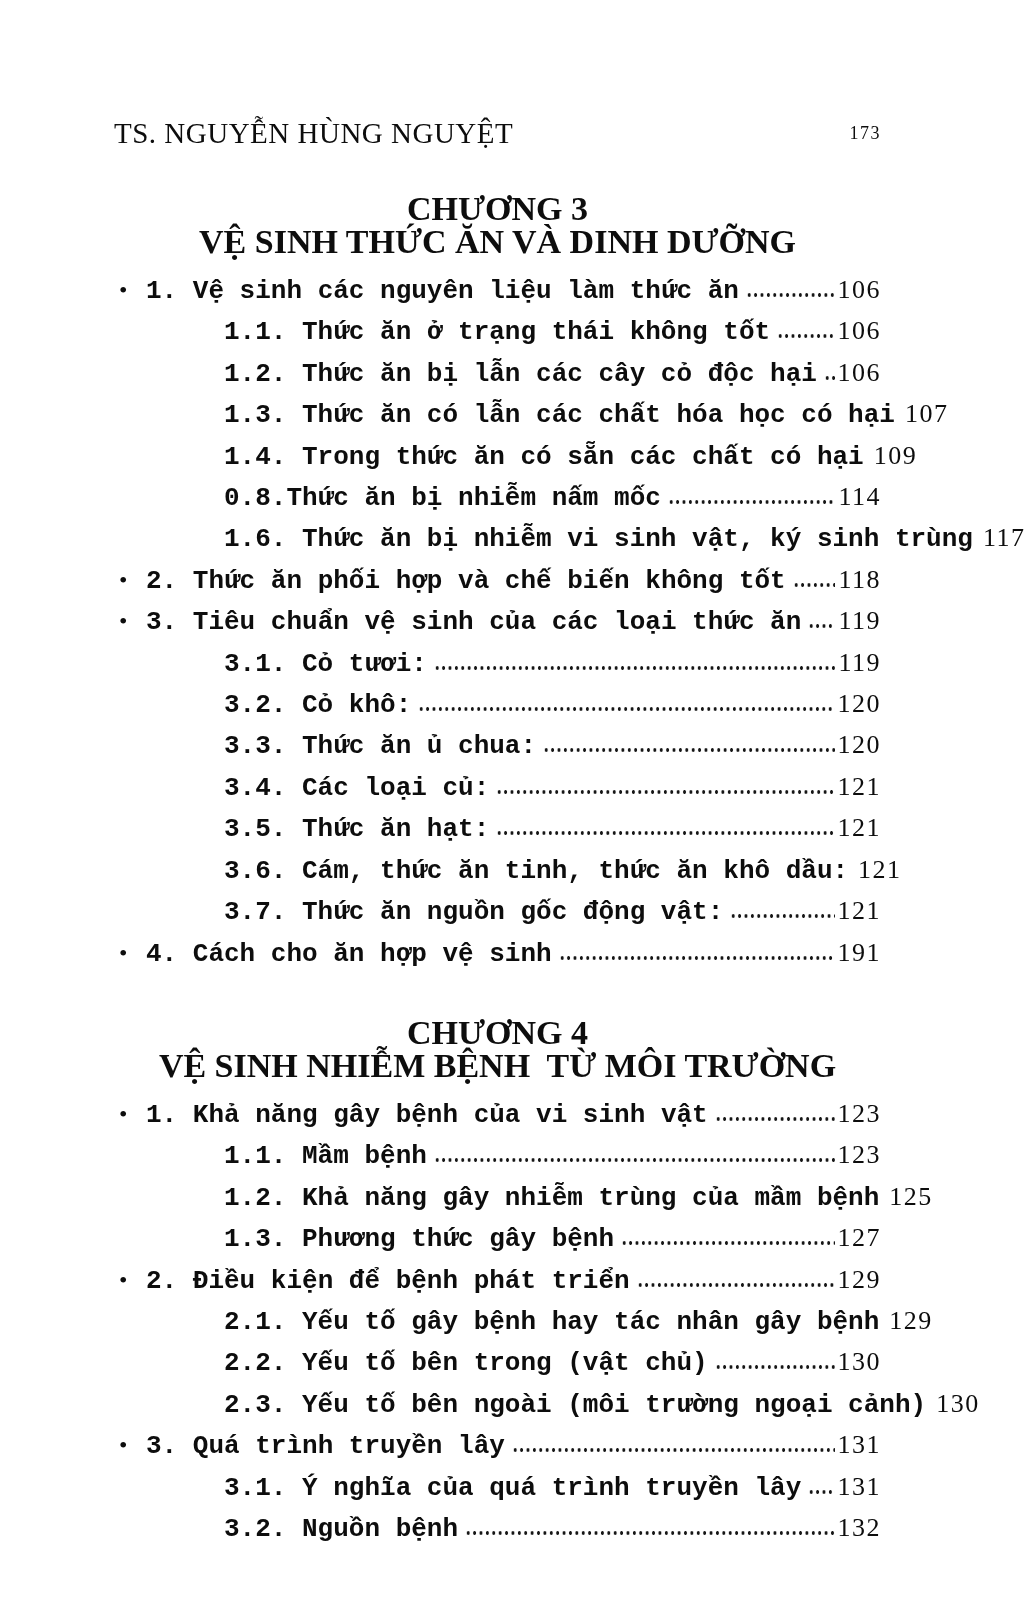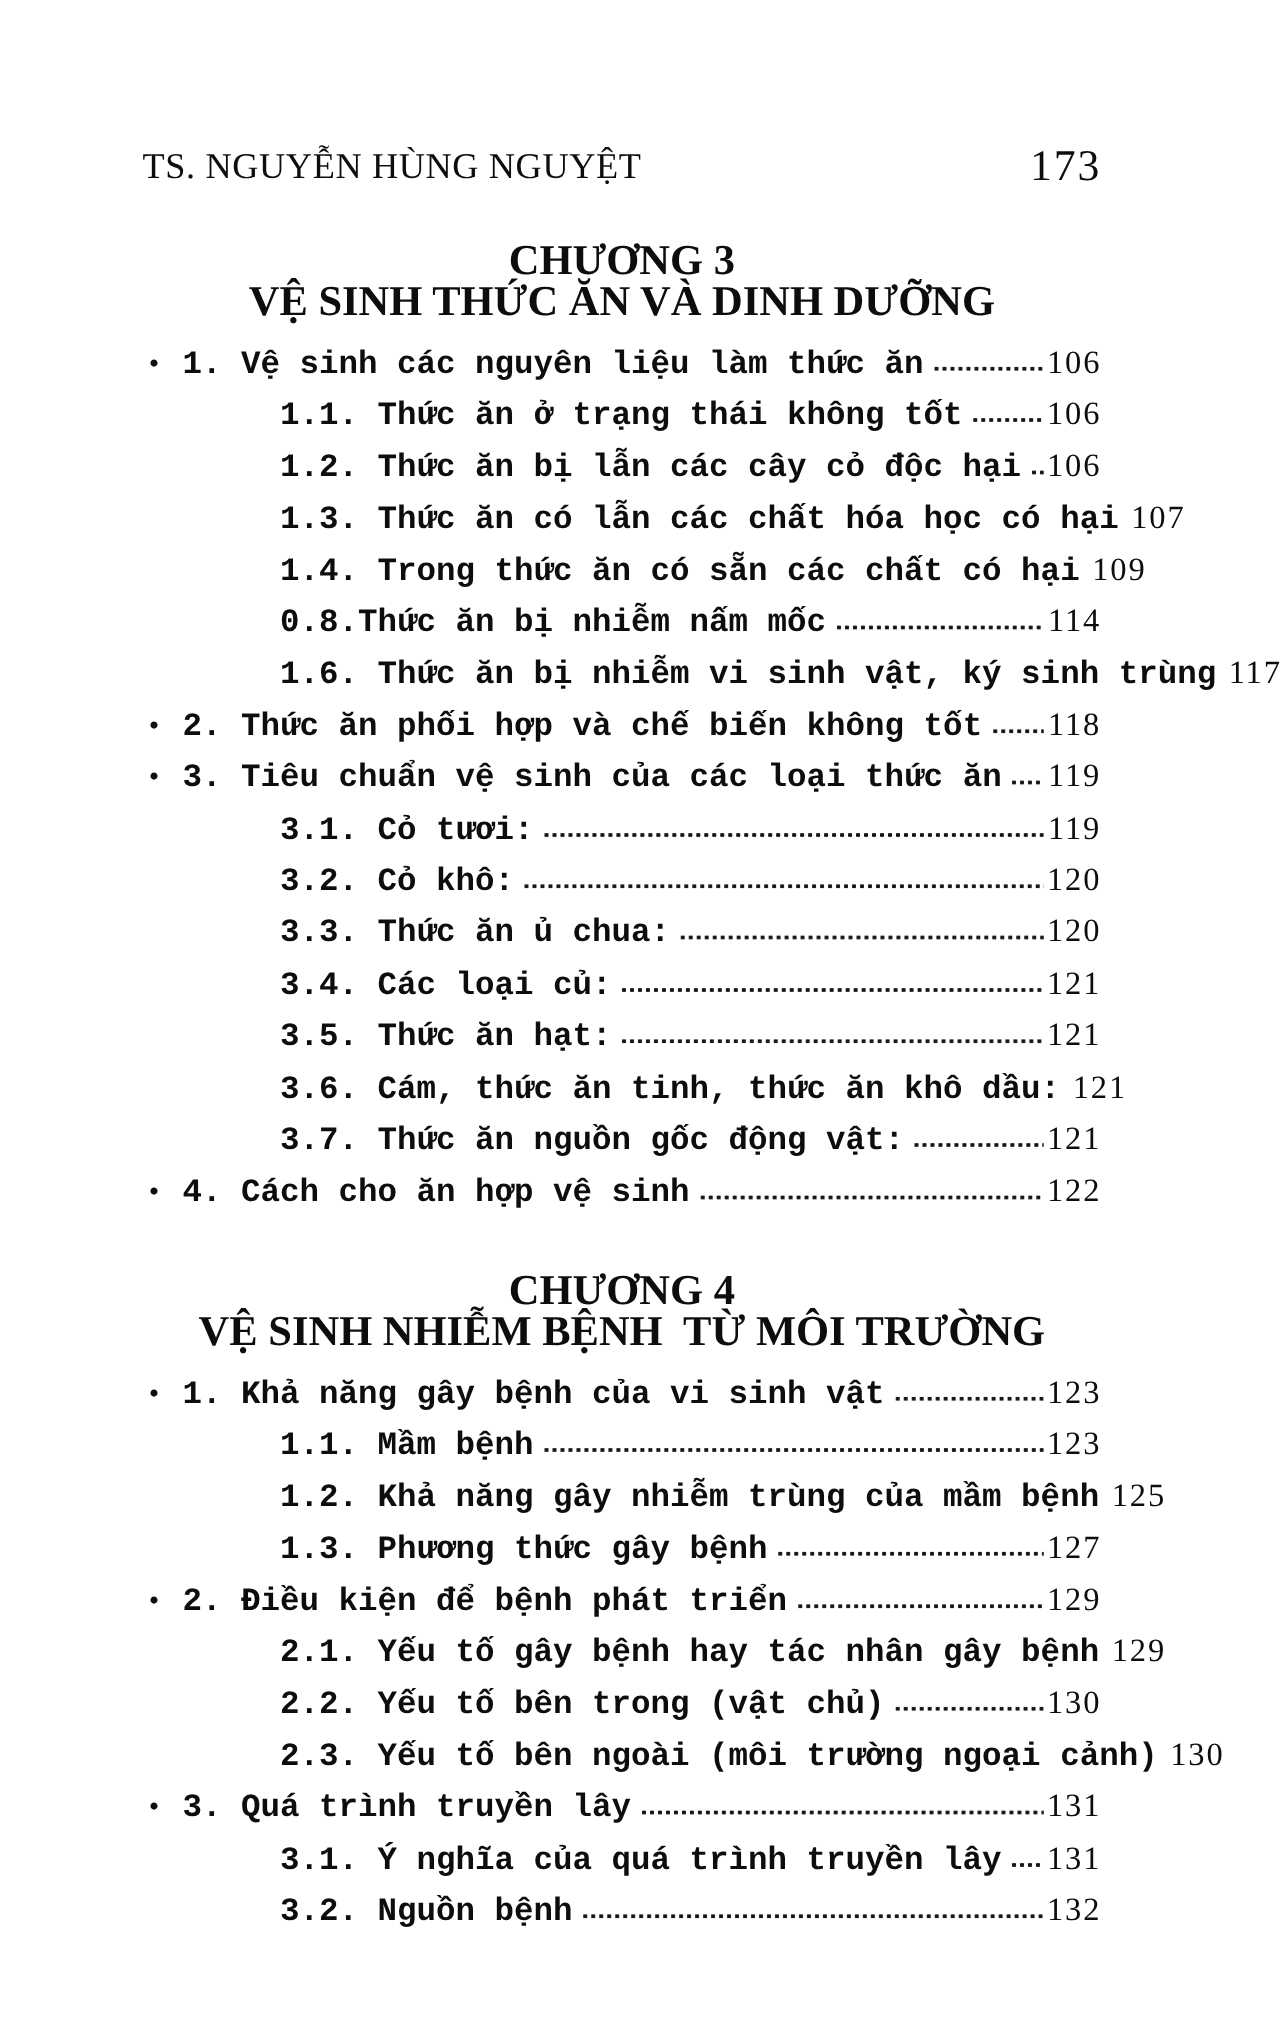--- a/index.html
+++ b/index.html
@@ -27,21 +27,21 @@
     justify-content: space-between;
     align-items: center;
     line-height: 34px;
   }
   .author {
     font-size: 29px;
     letter-spacing: 0.5px;
     white-space: nowrap;
   }
   .folio {
-    font-size: 35px;
+    font-size: 18px;
     letter-spacing: 1.5px;
   }
   .chapter .chapter-title {
     text-align: center;
     font-weight: bold;
     font-size: 34px;
     line-height: 33px;
     margin-top: 42px;
   }
   .chapter + .chapter .chapter-title {
@@ -185,21 +185,21 @@
           </div>
           <div class="entry l2">
             <span class="label">3.7. Thức ăn nguồn gốc động vật:</span>
             <span class="leader"></span>
             <span class="pagenum">121</span>
           </div>
           <div class="entry l1">
             <span class="bullet">•</span>
             <span class="label">4. Cách cho ăn hợp vệ sinh</span>
             <span class="leader"></span>
-            <span class="pagenum">122</span>
+            <span class="pagenum">191</span>
           </div>
         </div>
       </section>
       <section class="chapter">
         <div class="chapter-title">
           <div class="line1">CHƯƠNG 4</div>
           <div class="line2">VỆ SINH NHIỄM BỆNH  TỪ MÔI TRƯỜNG</div>
         </div>
         <div class="entries">
           <div class="entry l1">

